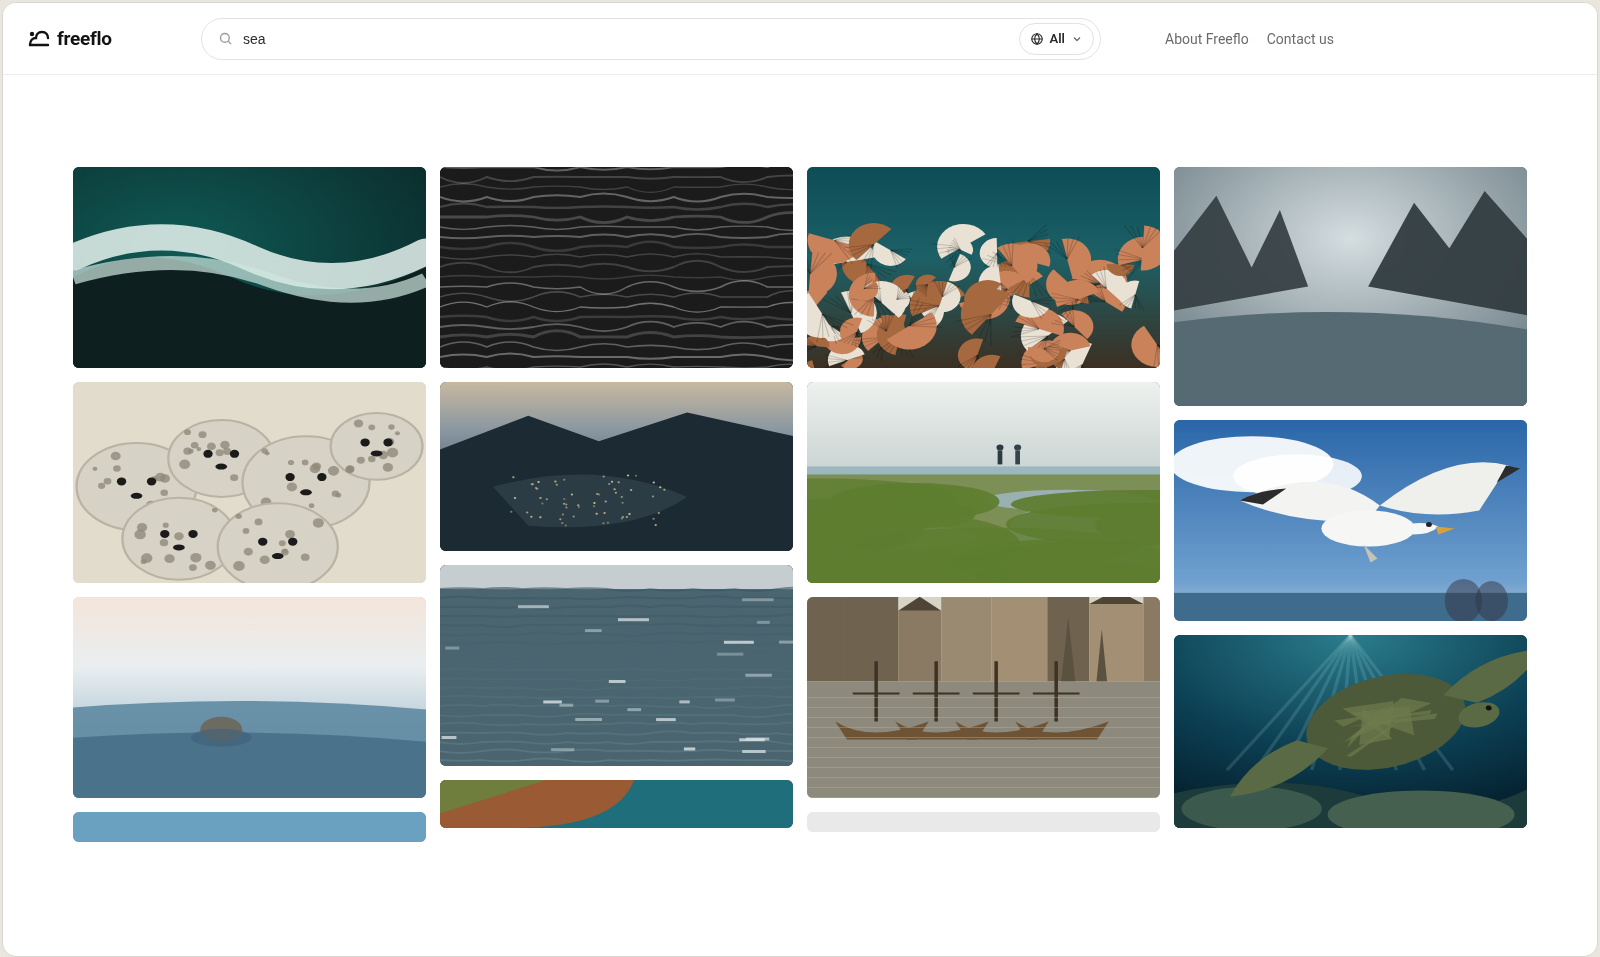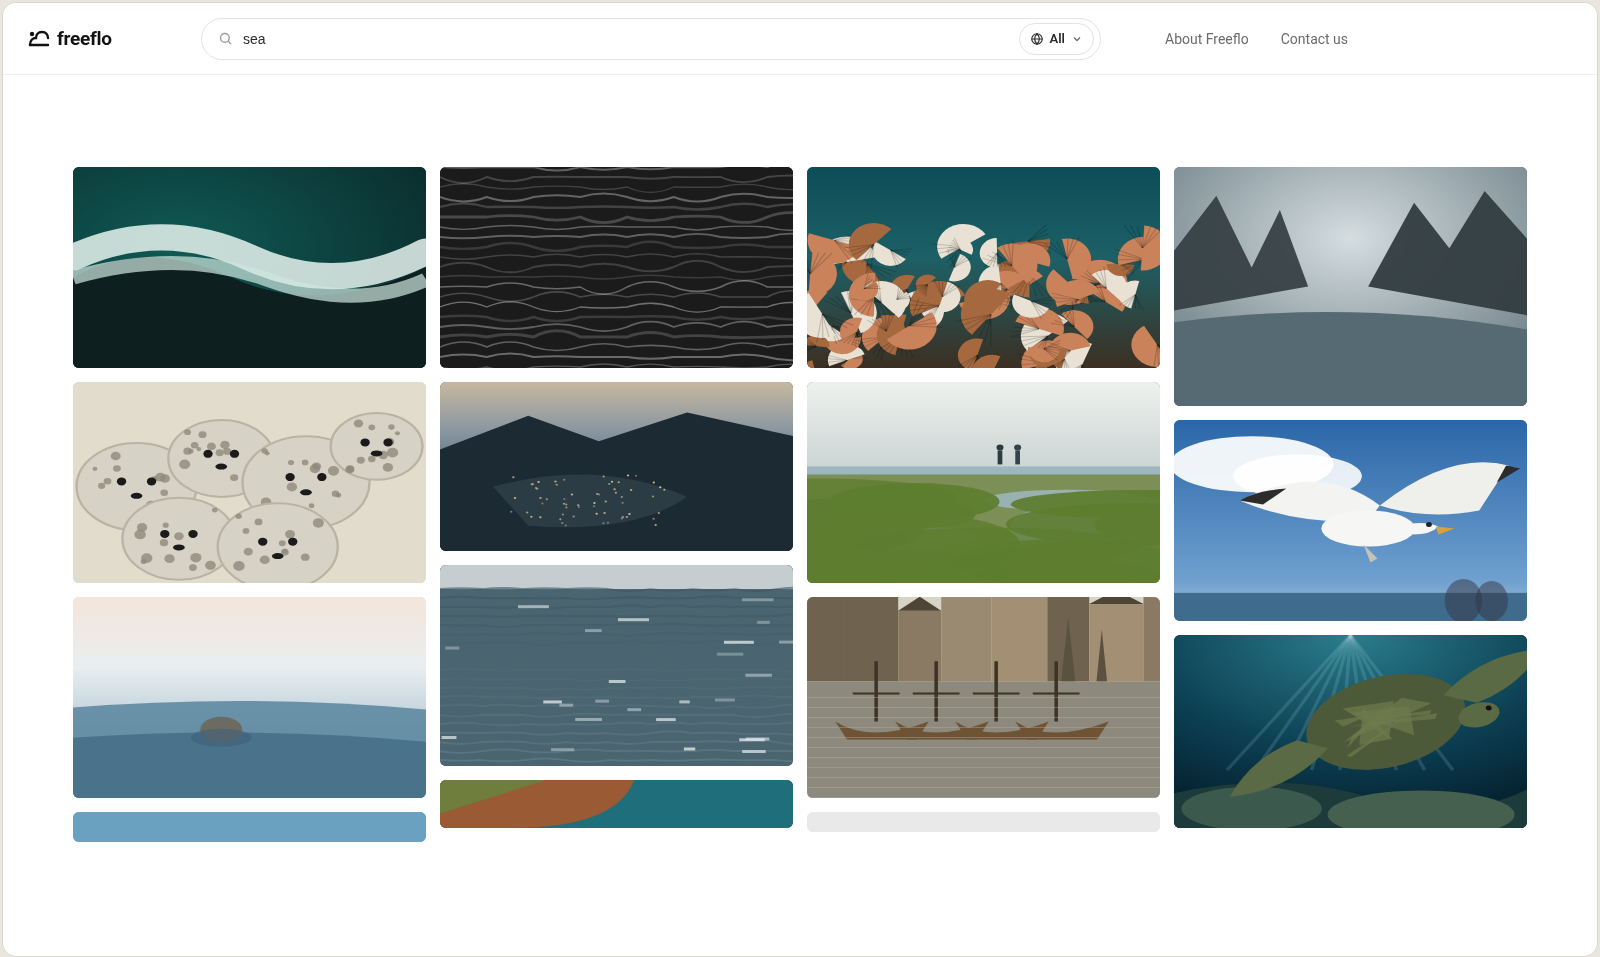--- a/index.html
+++ b/index.html
@@ -88,21 +88,21 @@
     color: #2b2b2b;
     cursor: pointer;
     background: #fff;
     justify-content: center;
   }
   .filter-pill .chev { color:#6b6b6b; display:flex; }
   .filter-pill .globe { color:#2b2b2b; display:flex; }
 
   .nav-links {
     display: flex;
-    gap: 32px;
+    gap: 18px;
     margin-left: 40px;
   }
   .nav-link {
     font-size: 14px;
     color: #6b6b6b;
     text-decoration: none;
     cursor: pointer;
     white-space: nowrap;
   }
 

